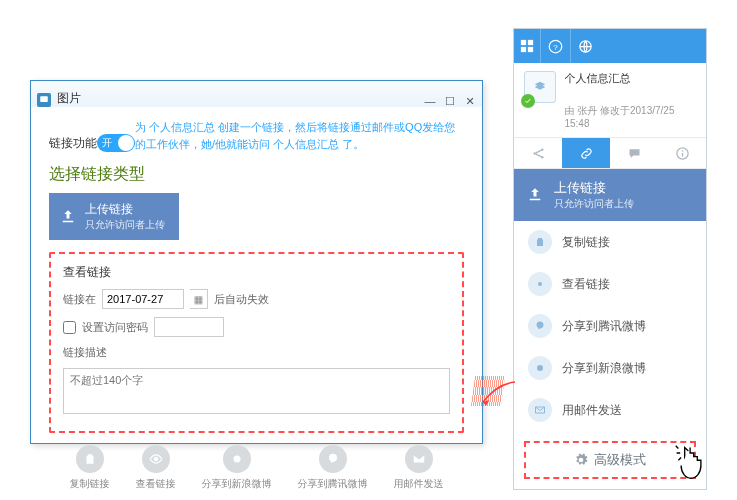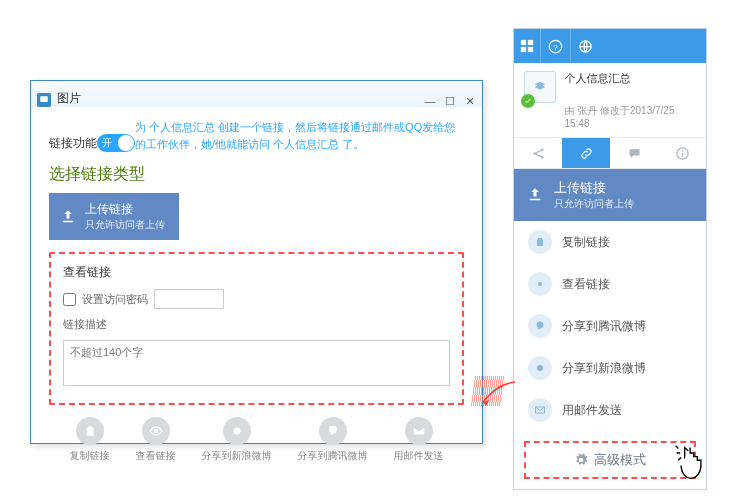--- a/index.html
+++ b/index.html
@@ -118,20 +118,26 @@
           <path d="M12 3l5 5h-3v6h-4V8H7l5-5zm-7 14h14v2H5v-2z"></path>
         </svg>
       <div>
         <div class="t1">上传链接</div>
         <div class="t2">只允许访问者上传</div>
       </div>
     </div>
 
     <div class="adv-box">
       <div class="adv-title">查看链接</div>
+      <div class="row">
+        <span>链接在</span>
+        <input class="date-input" value="2017-07-27" style="">
+        <span class="cal">▦</span>
+        <span>后自动失效</span>
+      </div>
       <div class="row">
         <input type="checkbox" style="">
         <span>设置访问密码</span>
         <input class="pw-input" style="">
       </div>
       <div class="row">
           <span>链接描述</span>
         </div>
       <textarea class="ta" placeholder="不超过140个字" style=""></textarea>
     </div>

